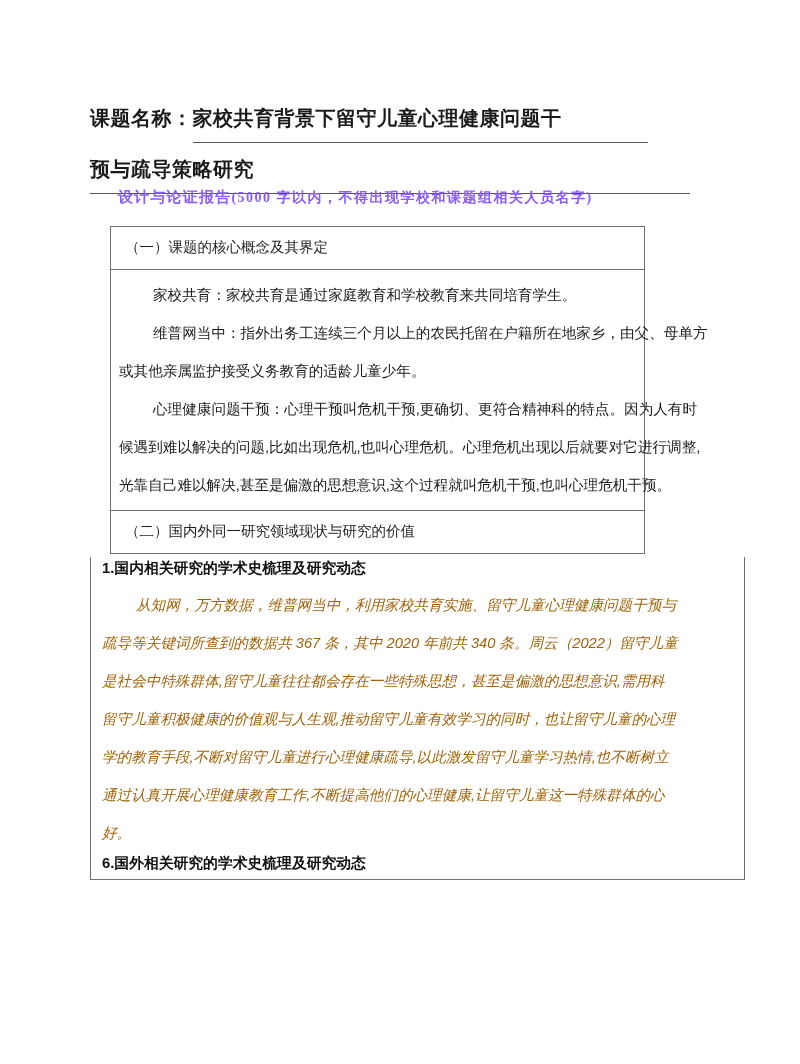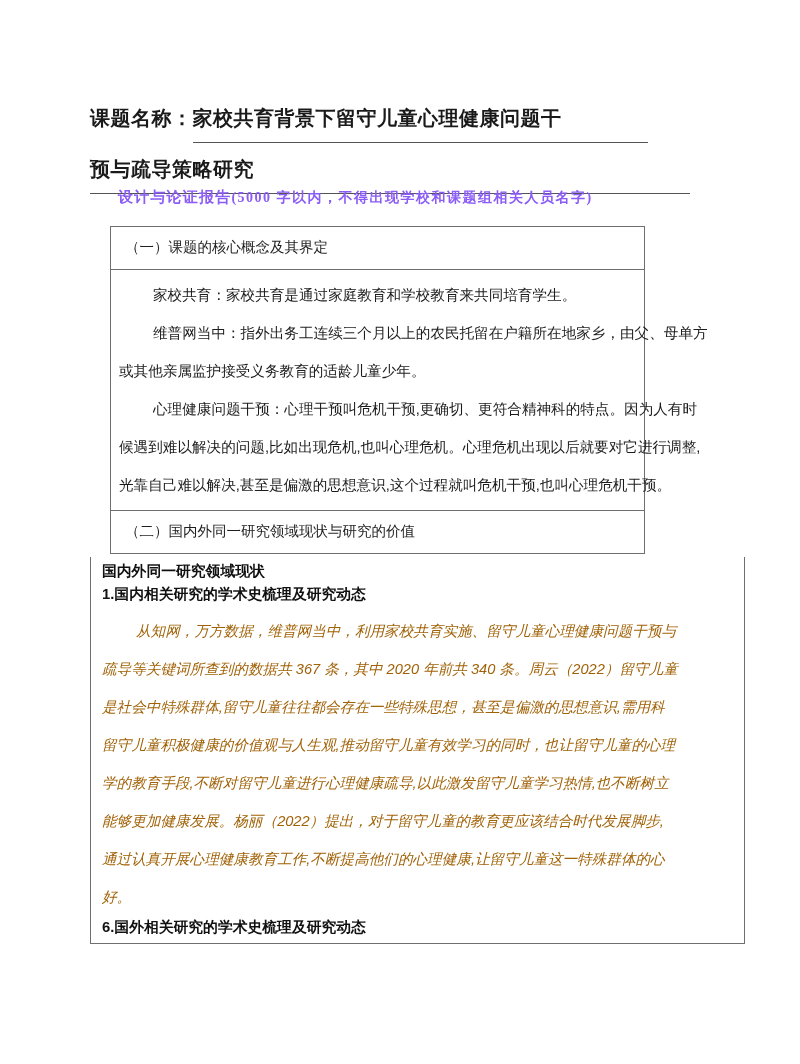--- a/index.html
+++ b/index.html
@@ -184,28 +184,26 @@
       </tr>
       <tr>
         <td class="section-head-cell">
           <div class="section-head">（二）国内外同一研究领域现状与研究的价值</div>
         </td>
       </tr>
     </tbody>
   </table>
 
   <div class="lower-block">
-    <div class="bold-head first">国内外同一研究领域现状</div>
     <div class="bold-head">1.国内相关研究的学术史梳理及研究动态</div>
 
     <div class="lower-para indent first">从知网，万方数据，维普网当中，利用家校共育实施、留守儿童心理健康问题干预与</div>
     <div class="lower-para">疏导等关键词所查到的数据共 367 条，其中 2020 年前共 340 条。周云（2022）留守儿童</div>
     <div class="lower-para">是社会中特殊群体,留守儿童往往都会存在一些特殊思想，甚至是偏激的思想意识,需用科</div>
     <div class="lower-para">留守儿童积极健康的价值观与人生观,推动留守儿童有效学习的同时，也让留守儿童的心理</div>
     <div class="lower-para">学的教育手段,不断对留守儿童进行心理健康疏导,以此激发留守儿童学习热情,也不断树立</div>
-    <div class="lower-para">能够更加健康发展。杨丽（2022）提出，对于留守儿童的教育更应该结合时代发展脚步,</div>
     <div class="lower-para">通过认真开展心理健康教育工作,不断提高他们的心理健康,让留守儿童这一特殊群体的心</div>
     <div class="lower-para">好。</div>
 
     <div class="bold-head last">6.国外相关研究的学术史梳理及研究动态</div>
   </div>
 
 </div>
 
 </body></html>

